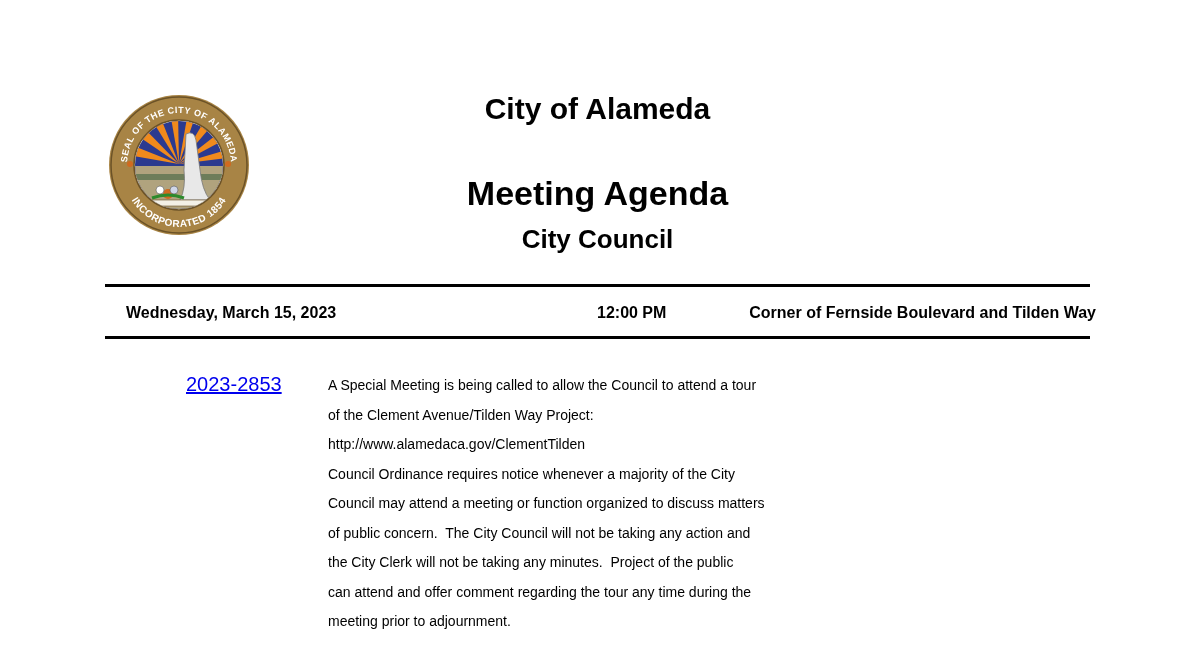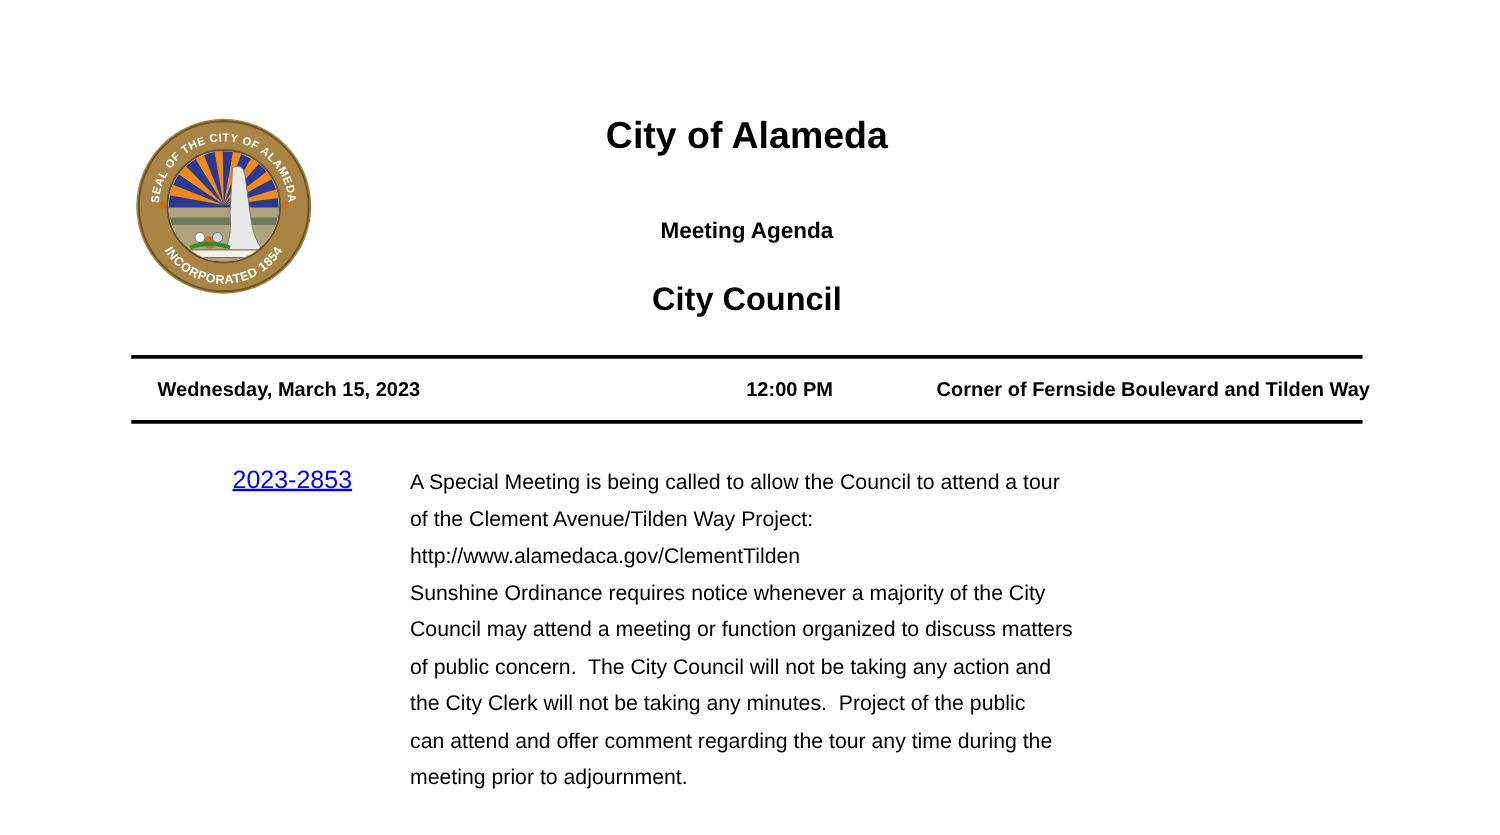--- a/index.html
+++ b/index.html
@@ -23,21 +23,21 @@
       height: 142px;
     }
     .title {
       position: absolute;
       left: 400px;
       width: 395px;
       text-align: center;
       font-weight: bold;
     }
     .title-city { top: 92px; font-size: 30px; }
-    .title-agenda { top: 174px; font-size: 18px; }
+    .title-agenda { top: 174px; font-size: 34px; }
     .title-body { top: 224px; font-size: 26px; }
 
     .rule {
       position: absolute;
       left: 105px;
       width: 985px;
       height: 3px;
       background: #000;
     }
     .rule-top { top: 284px; }
@@ -61,21 +61,21 @@
       font-size: 20px;
       color: #0000ee;
       text-decoration: underline;
       cursor: pointer;
     }
     .item-body {
       position: absolute;
       left: 328px;
       top: 371px;
       width: 700px;
-      font-size: 17px;
+      font-size: 14px;
       line-height: 29.5px;
     }
     .item-body .line {
       display: block;
       white-space: pre;
     }
   </style>
 </head>
 <body>
 
@@ -133,19 +133,19 @@
 <div class="meta meta-time">12:00 PM</div>
 <div class="meta meta-location">Corner of Fernside Boulevard and Tilden Way</div>
 <div class="rule rule-bottom"></div>
 
 <a class="item-number">2023-2853</a>
 
 <div class="item-body">
   <span class="line">A Special Meeting is being called to allow the Council to attend a tour</span>
   <span class="line">of the Clement Avenue/Tilden Way Project:</span>
   <span class="line">http://www.alamedaca.gov/ClementTilden</span>
-  <span class="line">Sunshine Ordinance requires notice whenever a majority of the City</span>
+  <span class="line">Council Ordinance requires notice whenever a majority of the City</span>
   <span class="line">Council may attend a meeting or function organized to discuss matters</span>
   <span class="line">of public concern.  The City Council will not be taking any action and</span>
   <span class="line">the City Clerk will not be taking any minutes.  Project of the public</span>
   <span class="line">can attend and offer comment regarding the tour any time during the</span>
   <span class="line">meeting prior to adjournment.</span>
 </div>
 
 </body></html>

